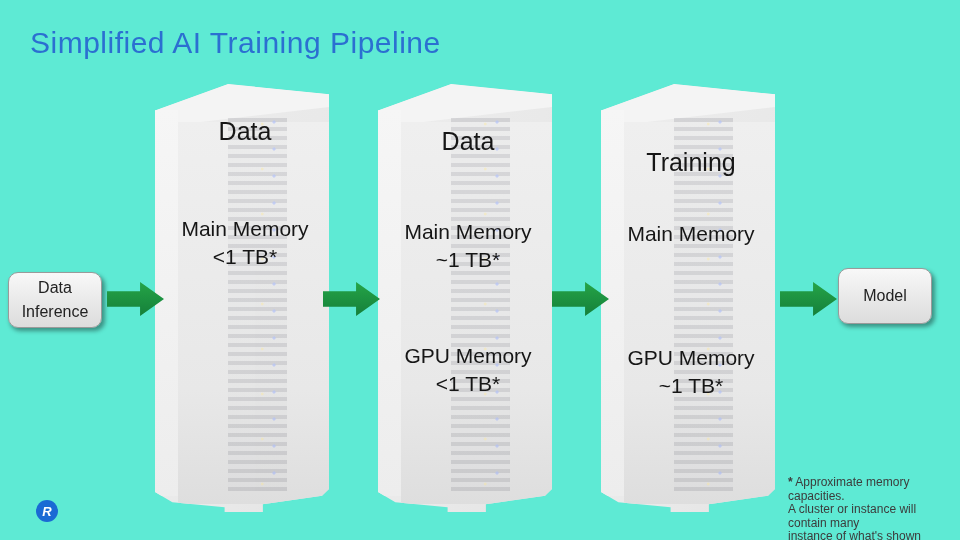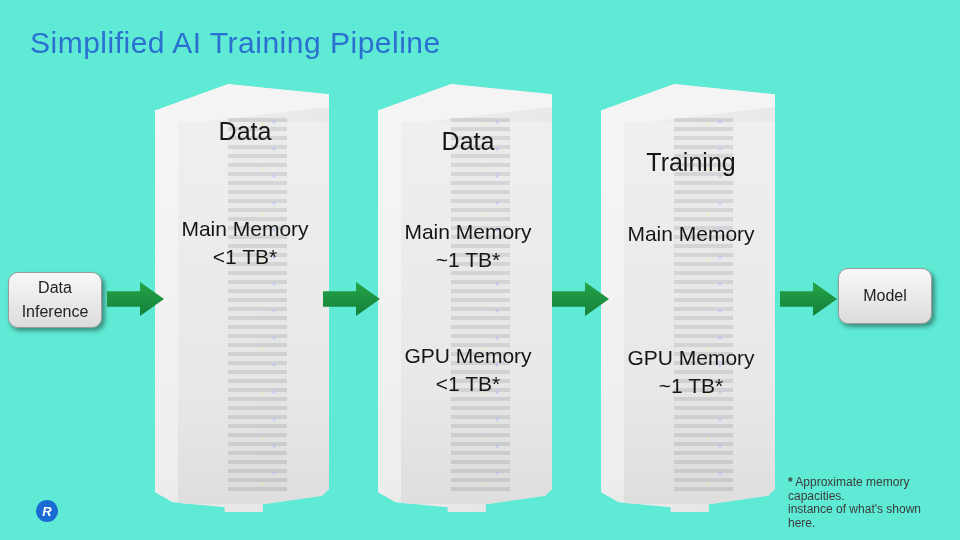--- a/index.html
+++ b/index.html
@@ -142,20 +142,21 @@
     <span>Model</span>
   </div>
 
   <div class="flow-arrow" style="left:107px;top:282px"></div>
   <div class="flow-arrow" style="left:323px;top:282px"></div>
   <div class="flow-arrow" style="left:552px;top:282px"></div>
   <div class="flow-arrow" style="left:780px;top:282px"></div>
 
   <div class="footnote">
     <span><b class="marker">*</b><i style="font-style:normal"> Approximate memory capacities.</i></span>
+    <span>A cluster or instance will contain many</span>
     <span>instance of what's shown here.</span>
   </div>
 
   <div class="footer">
     <div class="logo-circle">R</div>
   </div>
 
 </div>
 
 </body></html>

